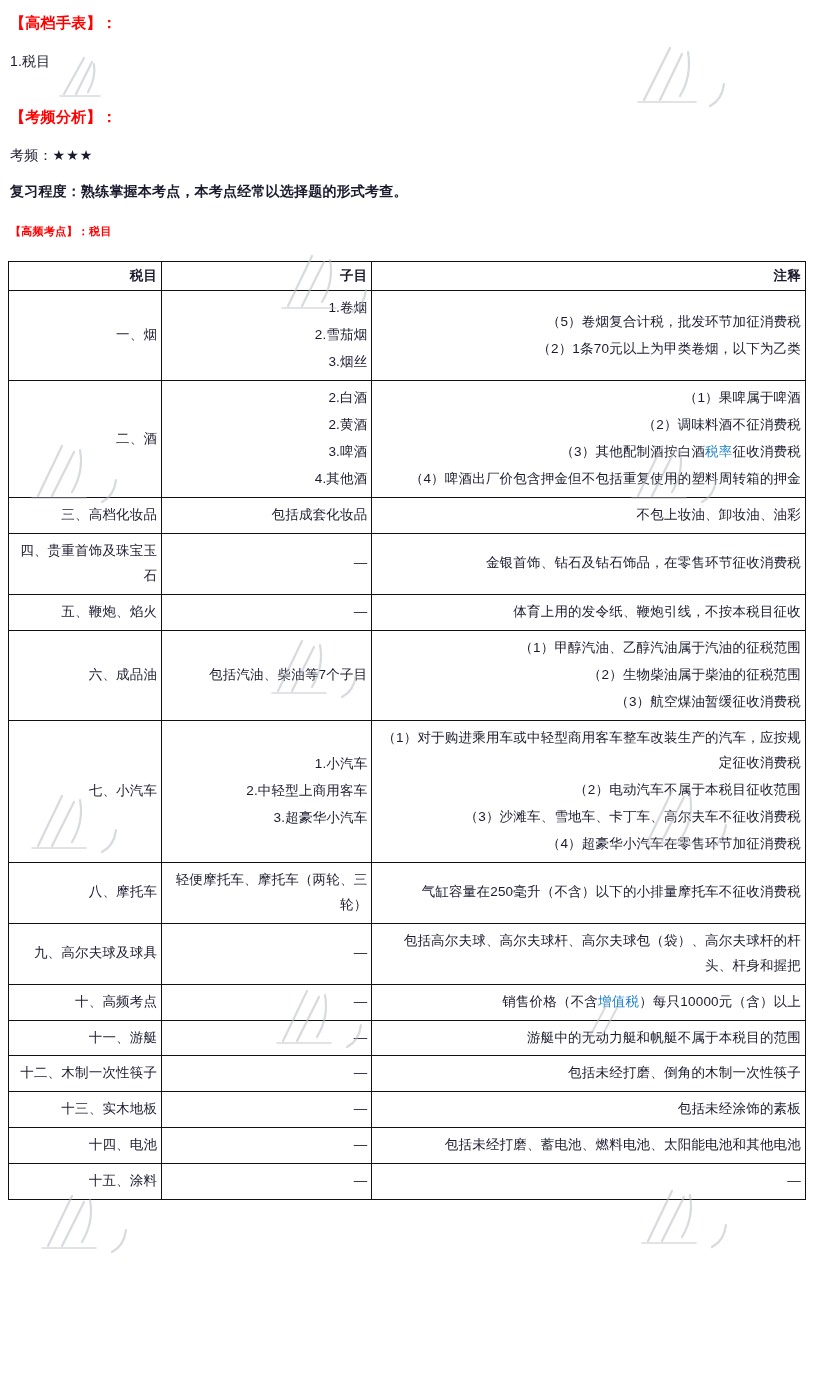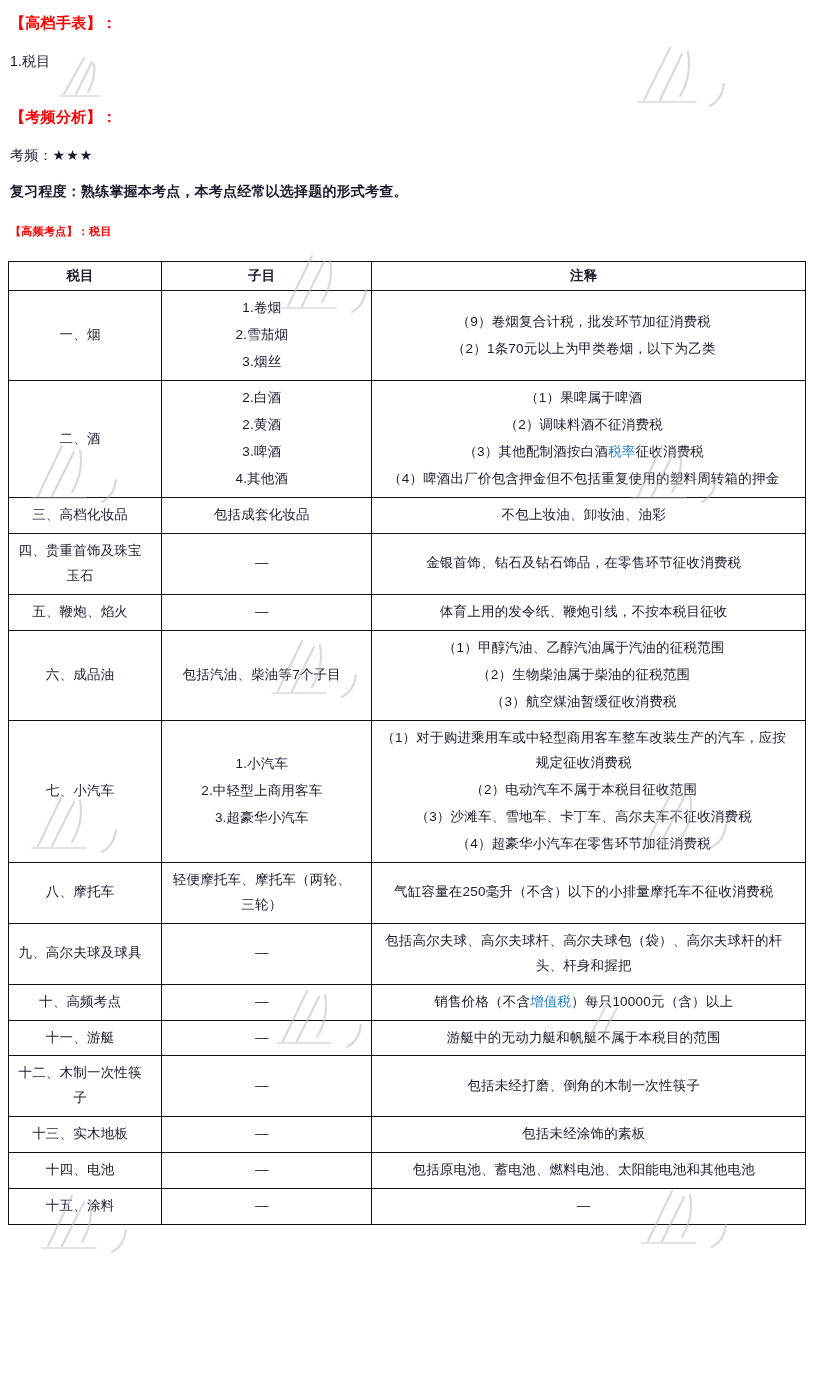--- a/index.html
+++ b/index.html
@@ -55,26 +55,26 @@
   table.taxtable {
     border-collapse: collapse;
     width: 798px;
     margin: 22px 0 0 0;
     table-layout: fixed;
     background: #ffffff;
   }
   table.taxtable td, table.taxtable th {
     border: 1px solid #111111;
     vertical-align: middle;
-    padding: 5px 16px 5px 6px;
+    padding: 5px 4px 5px 6px;
     font-size: 13.5px;
     line-height: 1.85;
     color: #1a1a2e;
     font-weight: normal;
-    text-align: center;
+    text-align: right;
     letter-spacing: 0.2px;
     word-break: break-all;
   }
   table.taxtable thead td {
     font-weight: bold;
     padding-top: 4px;
     padding-bottom: 4px;
     line-height: 1.5;
   }
   .col-a { width: 153px; }
@@ -137,21 +137,21 @@
           <td>一、烟</td>
           <td>
             <div class="cell-lines">
               <div>1.卷烟</div>
               <div>2.雪茄烟</div>
               <div>3.烟丝</div>
             </div>
           </td>
           <td>
             <div class="cell-lines">
-              <div>（9）卷烟复合计税，批发环节加征消费税</div>
+              <div>（5）卷烟复合计税，批发环节加征消费税</div>
               <div>（2）1条70元以上为甲类卷烟，以下为乙类</div>
             </div>
           </td>
         </tr>
         <tr>
           <td>二、酒</td>
           <td>
             <div class="cell-lines">
               <div>2.白酒</div>
               <div>2.黄酒</div>
@@ -320,21 +320,21 @@
         </tr>
         <tr>
           <td>十四、电池</td>
           <td>
             <div class="cell-lines">
               <div class="dash">—</div>
             </div>
           </td>
           <td>
             <div class="cell-lines">
-              <div>包括原电池、蓄电池、燃料电池、太阳能电池和其他电池</div>
+              <div>包括未经打磨、蓄电池、燃料电池、太阳能电池和其他电池</div>
             </div>
           </td>
         </tr>
         <tr>
           <td>十五、涂料</td>
           <td>
             <div class="cell-lines">
               <div class="dash">—</div>
             </div>
           </td>

